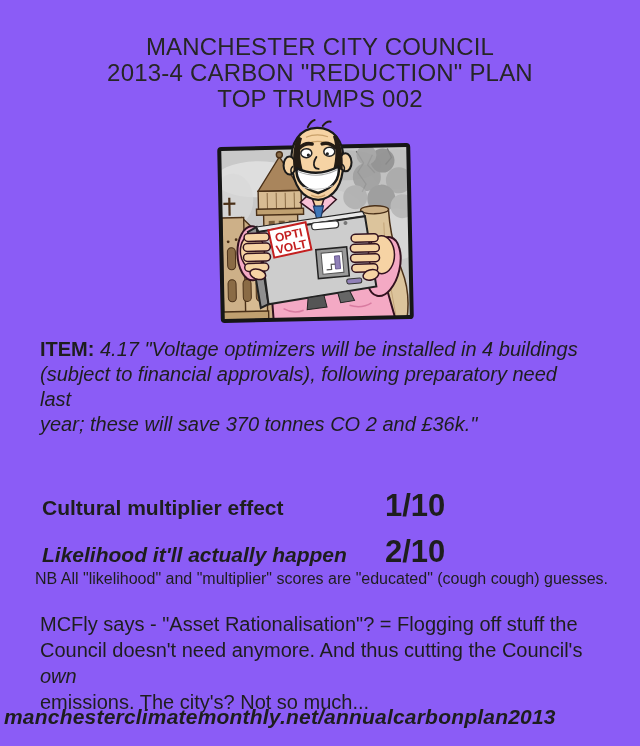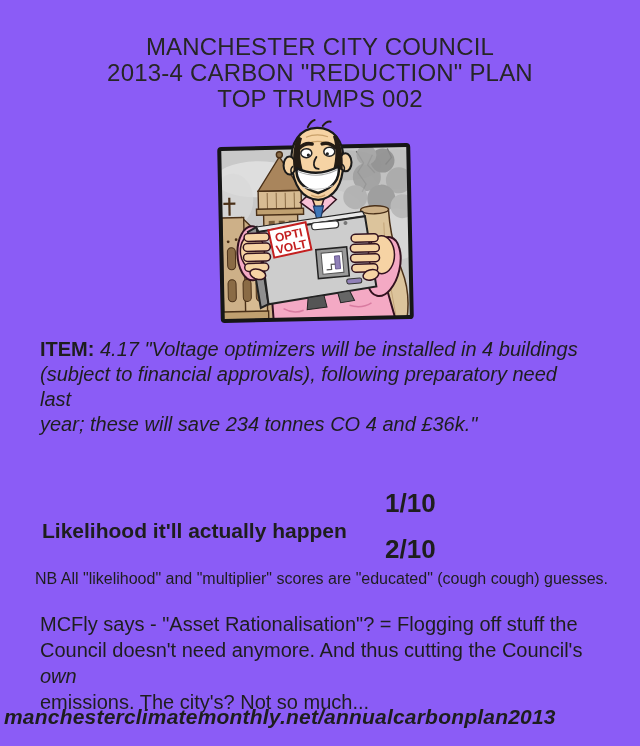--- a/index.html
+++ b/index.html
@@ -18,21 +18,21 @@
   }
   .item b{font-style:normal;font-weight:700;}
   .claimed{
     position:absolute;left:42px;top:421px;width:560px;display:flex;align-items:baseline;
   }
   .claimed .lbl{font-size:20px;font-weight:700;}
   .claimed .colon{font-size:20px;font-weight:400;margin-right:12px;}
   .claimed .val{font-size:30px;font-weight:700;letter-spacing:.3px;}
   .paren{position:absolute;left:38px;top:453px;width:580px;font-size:20px;}
   .score-label{position:absolute;left:42px;font-size:21px;font-weight:700;}
-  .score-value{position:absolute;left:385px;font-size:26px;font-weight:700;}
+  .score-value{position:absolute;left:385px;font-size:31px;font-weight:700;}
   .nb{position:absolute;left:35px;top:570px;width:590px;font-size:16px;}
   .mcfly{position:absolute;left:40px;top:611px;width:560px;font-size:20px;line-height:26px;}
   .mcfly b{font-weight:400;}
   .mcfly i{font-style:italic;text-align:center;}
   .footer{
     position:absolute;left:4px;top:705px;width:640px;
     font-size:21px;font-weight:700;font-style:italic;letter-spacing:.2px;
   }
 </style>
 </head>
@@ -211,27 +211,28 @@
       <path d="M101,55 Q121,64 141,54" stroke="#aaaaaa" stroke-width="1" fill="none"></path>
       <path d="M106,71 Q121,76 136,70" stroke="#cccccc" stroke-width="1" fill="none"></path>
       <path d="M96,50 q-3,3 -1,7 M146,49 q3,3 1,7" stroke="#1a1a1a" stroke-width="1.5" fill="none" stroke-linecap="round"></path>
       <path d="M114,79 q7,4 14,0" stroke="#c9a06a" stroke-width="1.4" fill="none"></path>
     </g>
   </svg>
 
   <div class="item">
     <div><b>ITEM:</b><span> 4.17 "Voltage optimizers will be installed in 4 buildings</span></div>
     <div>(subject to financial approvals),  following preparatory need last</div>
-    <div>year; these will save 234 tonnes CO 4 and £36k."</div>
+    <div>year; these will save 370 tonnes CO 2 and £36k."</div>
   </div>
 
 
+  <div class="score-label" style="top:496px;">Cultural multiplier effect</div>
   <div class="score-value" style="top:488px;">1/10</div>
 
-  <div class="score-label" style="top:519px;">Likelihood it'll actually happen</div>
+  <div class="score-label" style="top:543px;font-style:italic;">Likelihood it'll actually happen</div>
   <div class="score-value" style="top:534px;">2/10</div>
 
   <div class="nb">NB All "likelihood" and "multiplier" scores are "educated" (cough cough) guesses.</div>
 
   <div class="mcfly">
     <div><b>MCFly says</b><span> - "Asset Rationalisation"? = Flogging off stuff the</span></div>
     <div><span>Council doesn't need anymore.  And thus cutting the Council's </span><i>own</i></div>
     <div>emissions.  The city's? Not so much...</div>
   </div>
 

